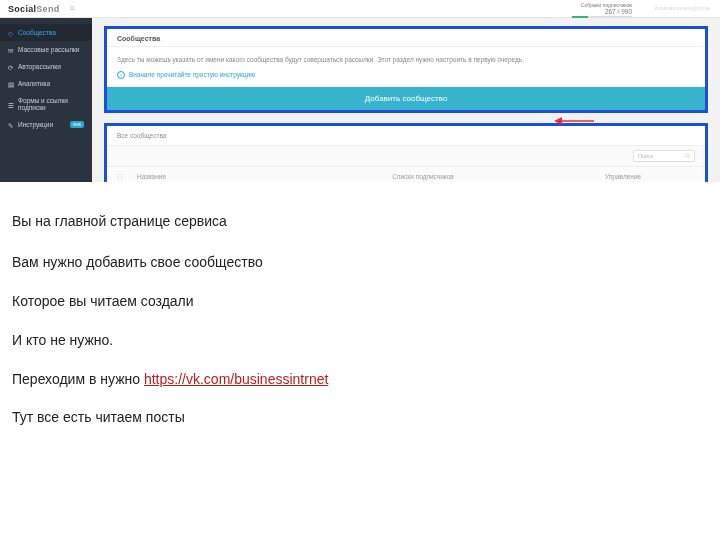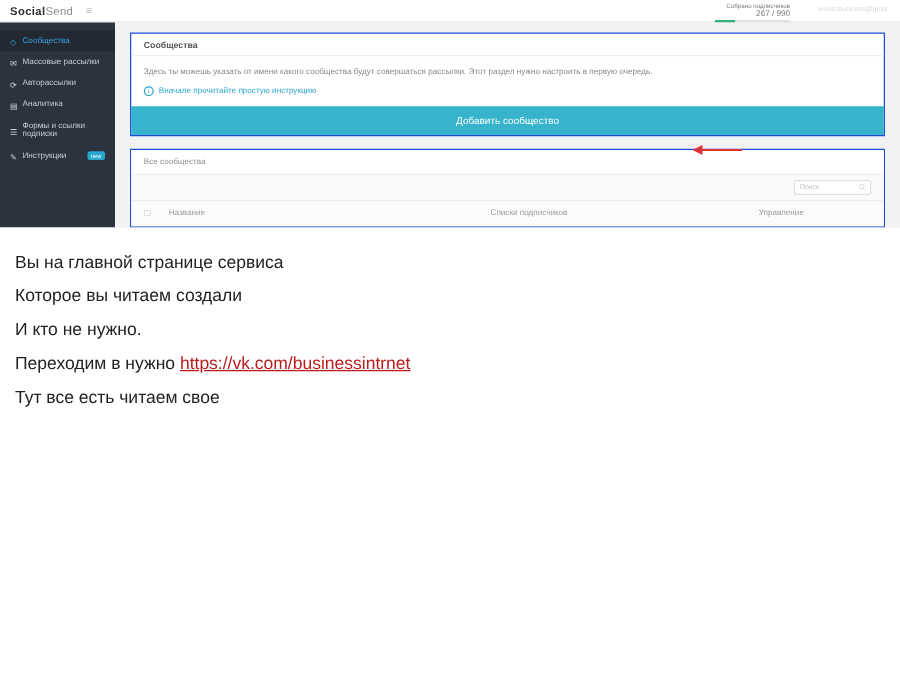--- a/index.html
+++ b/index.html
@@ -5,21 +5,21 @@
   * { box-sizing: border-box; margin: 0; padding: 0; }
   html, body { width: 720px; height: 540px; font-family: Arial, sans-serif; background: #fff; }
   .screenshot {
     width: 720px; height: 182px; position: relative; background: #f3f3f4; overflow: hidden;
   }
   .topbar {
     position: absolute; top: 0; left: 0; right: 0; height: 18px; background: #fff;
     border-bottom: 1px solid #e5e5e5; display: flex; align-items: center;
   }
   .brand { font-size: 9px; font-weight: 600; color: #2c2c2c; padding-left: 8px; letter-spacing: 0.3px; }
-  .brand .light { font-weight: 400; color: #8a8a8a; }
+  .brand .light { font-weight: 700; color: #8a8a8a; }
   .hamburger { margin-left: 10px; color: #c0c0c0; font-size: 9px; line-height: 1; }
   .top-stats { position: absolute; right: 88px; top: 2px; text-align: right; }
   .stats-label { font-size: 5px; color: #7a7a7a; }
   .stats-count { font-size: 6.5px; color: #7a7a7a; }
   .stats-bar { width: 60px; height: 2px; background: #e0e0e0; margin-top: 1px; position: relative; }
   .stats-bar-fill { position: absolute; left:0; top:0; height:2px; background:#33b27a; width: 27%; }
   .top-email { position: absolute; right: 10px; top: 5px; font-size: 5.5px; color: #d9d9d9; }
   .sidebar {
     position: absolute; top: 18px; left: 0; width: 92px; bottom: 0; background: #2b333e;
     padding-top: 6px;
@@ -31,21 +31,21 @@
   .side-item.active { background: #222933; color: #3aa3e3; }
   .side-item .dot { width: 5px; height: 5px; display: inline-block; }
   .side-item .label { flex: 1; }
   .badge-new {
     background: #2aa7cf; color: #fff; font-size: 4.5px; padding: 1px 3px; border-radius: 2px;
   }
   .content {
     position: absolute; top: 18px; left: 92px; right: 0; bottom: 0; background: #f2f2f3;
   }
   .card {
-    background: #fff; margin: 0 12px; border: 1px solid #1d4ed8;
+    background: #fff; margin: 0 12px; border: 3px solid #1d4ed8;
   }
   .card-title { font-size: 7px; color: #555; padding: 6px 10px 4px; border-bottom: 1px solid #eee; font-weight: 600; }
   .card-body { padding: 8px 10px; }
   .help-text { font-size: 6.5px; color: #888; line-height: 1.5; }
   .help-link { display: flex; align-items: center; gap: 4px; margin-top: 6px; font-size: 6.5px; color: #2aa7cf; }
   .help-link .info-icon {
     width: 8px; height: 8px; border-radius: 50%; border: 1px solid #2aa7cf;
     display: inline-flex; align-items: center; justify-content: center; font-size: 5px;
   }
   .add-btn {
@@ -76,21 +76,21 @@
     font-size: 6.5px; color: #9c9c9c;
   }
   .th-check { width: 20px; color: #ccc; }
   .th-name { flex: 1.2; }
   .th-lists { flex: 1; }
   .th-manage { width: 90px; }
   
   .below {
     padding: 10px 12px; font-size: 14px; color: #222; line-height: 1.35;
   }
-  .below p { margin: 8px 0; }
+  .below p { margin: 20px 0; }
   .below .gap { margin-top: 22px; }
   .below a { color: #b91c1c; text-decoration: underline; }
 </style>
 </head>
 <body>
 
 <div class="screenshot">
   <div class="topbar">
     <span class="brand">
       <span>Social</span><span class="light">Send</span>
@@ -173,19 +173,20 @@
         <span class="th-name">Название</span>
         <span class="th-lists">Списки подписчиков</span>
         <span class="th-manage">Управление</span>
       </div>
     </div>
   </div>
 </div>
 
 <div class="below">
   <p>Вы на главной странице сервиса</p>
+  <p class="gap">Вам нужно добавить свое сообщество</p>
   <p>Которое вы читаем создали</p>
   <p>И кто не нужно.</p>
   <p>
     <span>Переходим в нужно  </span><a href="#">https://vk.com/businessintrnet</a>
   </p>
-  <p>Тут все есть читаем свое</p>
+  <p>Тут все есть читаем посты</p>
 </div>
 
 </body></html>

